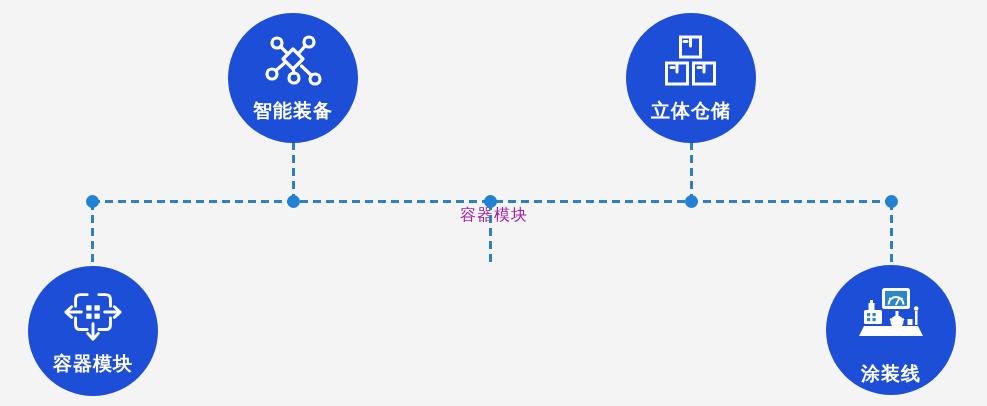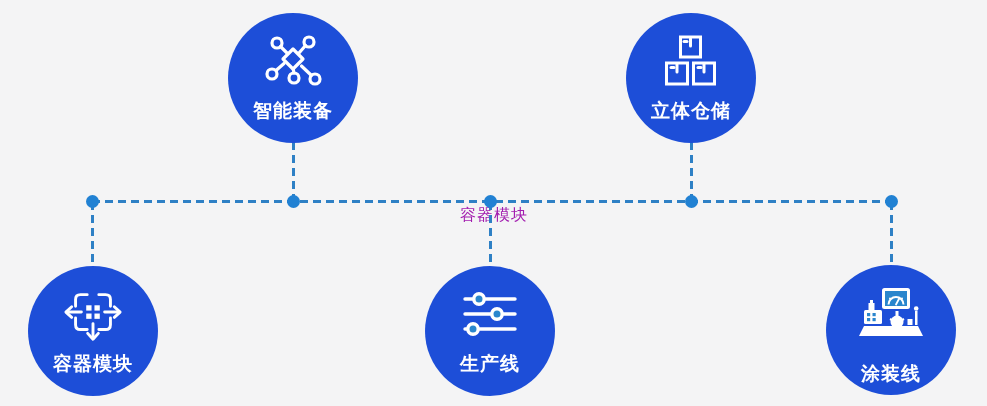--- a/index.html
+++ b/index.html
@@ -165,33 +165,20 @@
         <path d="M10,24.5 L4,30 L10,35.5"></path>
         <line x1="44" y1="30" x2="58" y2="30"></line>
         <path d="M54,24.5 L60,30 L54,35.5"></path>
         <line x1="32" y1="42" x2="32" y2="56"></line>
         <path d="M26.5,52 L32,58 L37.5,52"></path>
       </svg>
     </span>
     <span class="label">容器模块</span>
   </div>
 
-  <div class="node nd-4">
-    <span class="icon">
-      <svg width="56" height="46" viewBox="0 0 56 46" fill="none" stroke="#ffffff" stroke-width="3.4" stroke-linecap="round">
-        <line x1="3" y1="8" x2="53" y2="8"></line>
-        <circle cx="17" cy="8" r="5.2" fill="#2a86cd"></circle>
-        <line x1="3" y1="23" x2="53" y2="23"></line>
-        <circle cx="35" cy="23" r="5.2" fill="#2a86cd"></circle>
-        <line x1="3" y1="38" x2="53" y2="38"></line>
-        <circle cx="11" cy="38" r="5.2" fill="#2a86cd"></circle>
-      </svg>
-    </span>
-    <span class="label">生产线</span>
-  </div>
 
   <div class="node nd-5">
     <span class="icon">
       <svg width="72" height="54" viewBox="0 0 72 54" fill="none">
         <rect x="40.5" y="25" width="3" height="15" fill="#ffffff"></rect>
         <rect x="27" y="2" width="28" height="21" rx="2.5" fill="#ffffff"></rect>
         <rect x="30" y="5" width="22" height="15" fill="#2a86cd"></rect>
         <path d="M33.5,18.5 A7.5,7.5 0 0 1 48.5,18.5" stroke="#ffffff" stroke-width="2"></path>
         <line x1="41" y1="18.5" x2="44.5" y2="12" stroke="#ffffff" stroke-width="1.8" stroke-linecap="round"></line>
         <circle cx="35" cy="12.5" r="1" fill="#ffffff"></circle>

